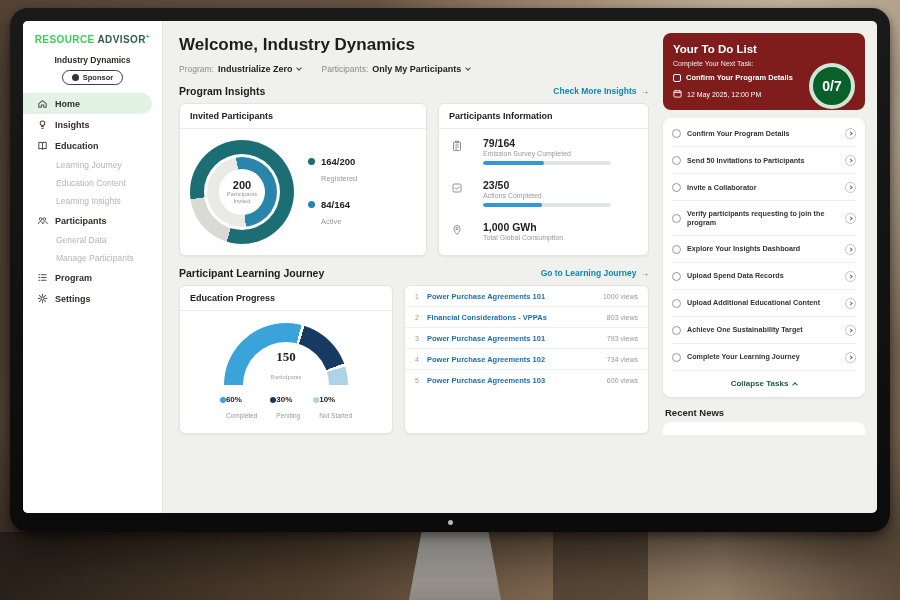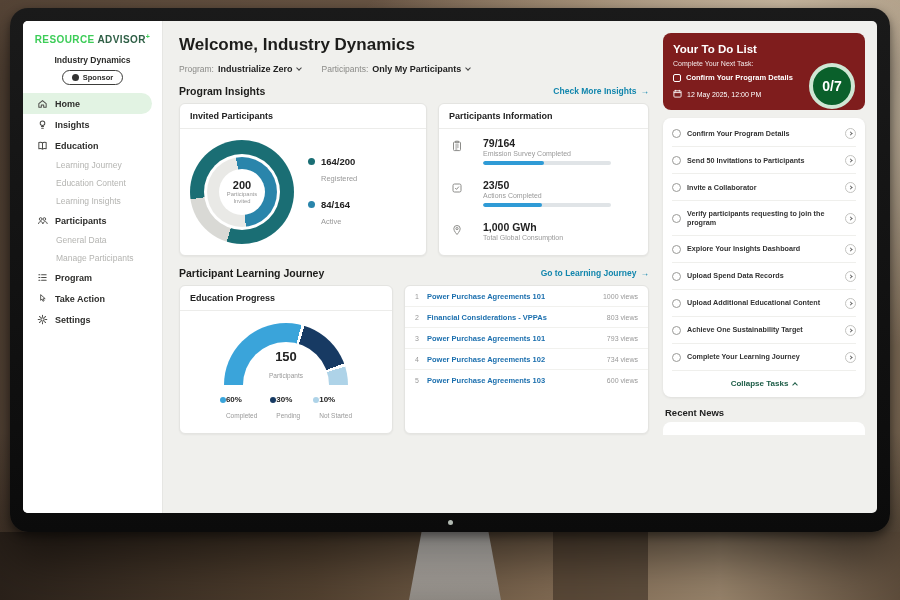--- a/index.html
+++ b/index.html
@@ -79,21 +79,21 @@
   .stat-ic { width:12px; height:12px; flex:none; margin-top:1px; }
   .stat-body b { font-size:10.5px; color:#222; display:block; }
   .stat-label { font-size:7px; color:#999; display:block; margin-top:1px; }
   .bar { display:block; width:128px; height:4px; border-radius:2px; background:#e0e4e7; margin-top:4px; overflow:hidden; }
   .bar i { display:block; height:100%; border-radius:2px; background:#2f9bd6; }
 
   .card-gauge { width:214px; flex:none; }
   .gauge-wrap { position:relative; width:124px; height:63px; margin:12px auto 0; overflow:hidden; }
   .gauge-arc { position:absolute; left:0; top:0; width:124px; height:124px; border-radius:50%; }
   .gauge-hole { position:absolute; left:19px; top:19px; width:86px; height:86px; border-radius:50%; background:#fff; }
-  .gauge-center { position:absolute; left:0; right:0; top:26px; text-align:center; }
+  .gauge-center { position:absolute; left:0; right:0; top:26px; text-align:center;font-family:Liberation Serif, serif; }
   .gauge-center b { font-size:13px; color:#222; display:block; }
   .gauge-center span { font-size:6.5px; color:#999; }
   .gauge-legend { display:flex; justify-content:center; gap:13px; margin:9px 0 11px; }
   .gl { display:flex; }
   .gl .dot { width:6px; height:6px; }
   .gl b { font-size:8px; color:#222; display:block; }
   .gl .llab { font-size:6.5px; color:#999; }
 
   .card-lessons { flex:1; }
   .lesson-row { display:flex; align-items:center; padding:5.5px 10px; border-bottom:1px solid #f1f1ee; }
@@ -205,28 +205,20 @@
         <span class="ic">
             <svg width="11" height="11" viewBox="0 0 12 12">
               <path d="M2 3h1.2M5 3h5M2 6h1.2M5 6h5M2 9h1.2M5 9h5" stroke="#4c4c49" stroke-width="1.1" stroke-linecap="round"></path>
             </svg>
           </span>
         <span>Program</span>
       </div>
       <div class="nav-item">
         <span class="ic">
             <svg width="11" height="11" viewBox="0 0 12 12">
-              <path d="M4 1.8v6.2l1.5-1.4 1 2.4 1.3-.6-1-2.2h2.1Z" fill="none" stroke="#4c4c49" stroke-width="1" stroke-linejoin="round"></path>
-            </svg>
-          </span>
-        <span>Take Action</span>
-      </div>
-      <div class="nav-item">
-        <span class="ic">
-            <svg width="11" height="11" viewBox="0 0 12 12">
               <circle cx="6" cy="6" r="1.8" fill="none" stroke="#4c4c49" stroke-width="1.1"></circle>
               <path d="M6 1.3v1.5M6 9.2v1.5M1.3 6h1.5M9.2 6h1.5M2.7 2.7l1.1 1.1M8.2 8.2l1.1 1.1M9.3 2.7 8.2 3.8M3.8 8.2 2.7 9.3" stroke="#4c4c49" stroke-width="1.1" stroke-linecap="round"></path>
             </svg>
           </span>
         <span>Settings</span>
       </div>
     </div>
 
     <div class="main">
       <div class="h1">Welcome, Industry Dynamics</div>

